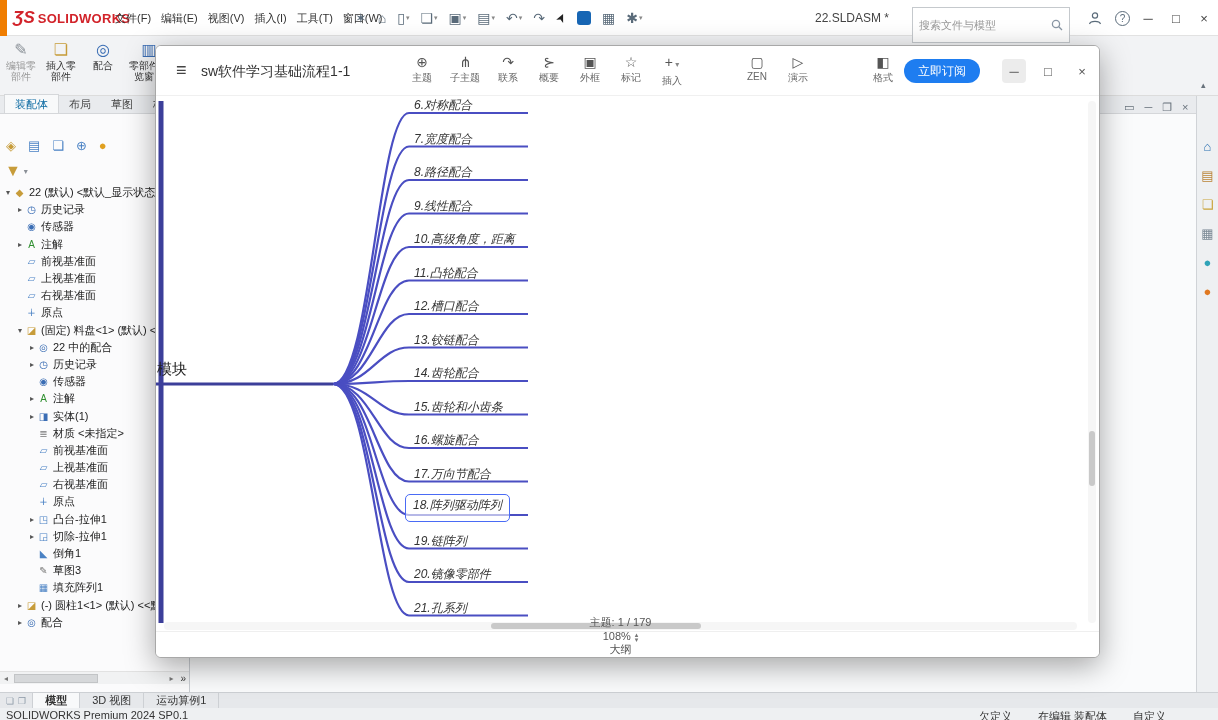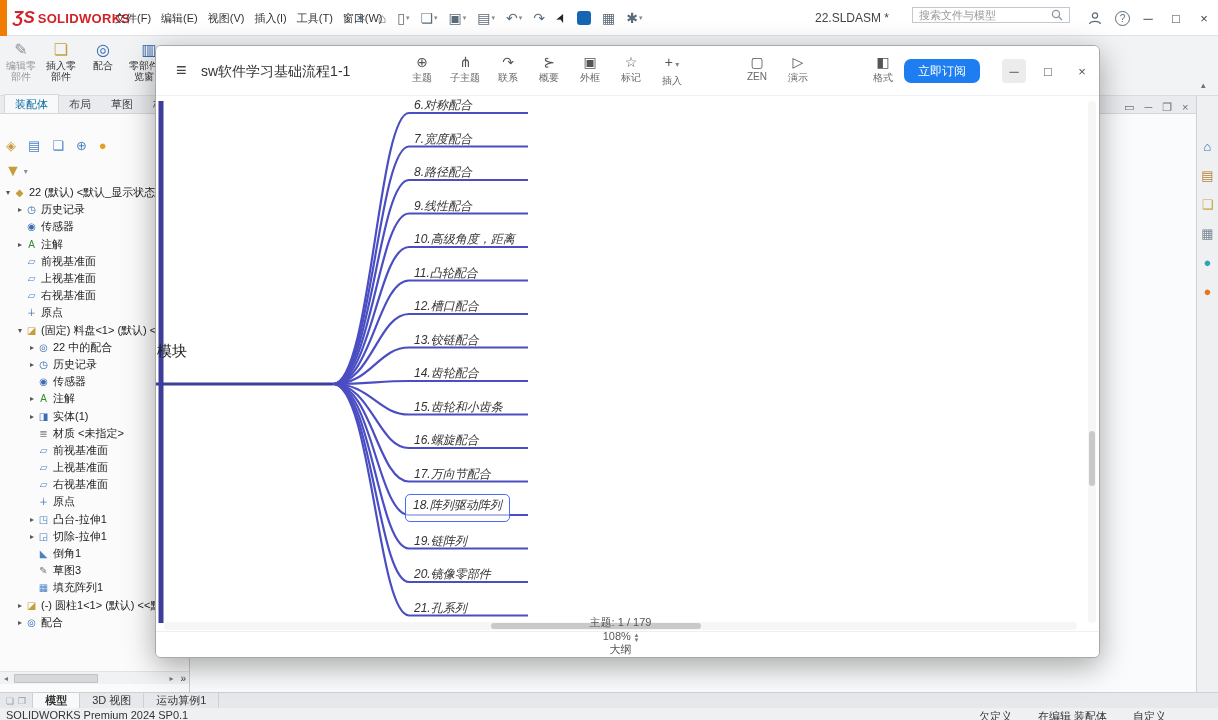--- a/index.html
+++ b/index.html
@@ -14,21 +14,21 @@
   .sw-logo .mark { font-size:17px; font-style:italic; }
   .sw-logo .word { font-size:13px; letter-spacing:.3px; }
   .sw-menus { position:absolute; left:110px; top:0; height:36px; display:flex; align-items:center; }
   .sw-menu-item { font-size:11px; color:#333; padding:0 5px; line-height:36px; white-space:nowrap; }
   .quick-icons { position:absolute; left:352px; top:0; height:36px; display:flex; align-items:center; gap:5px; }
   .qi { display:flex; align-items:center; gap:1px; padding:2px 3px; color:#5a6b7a; font-size:14px; }
   .qi .caret { font-size:7px; color:#888; }
   .qi .g.rot { display:inline-block; transform:rotate(-65deg); font-size:12px; color:#222; }
   .qi.blue-tile .g { width:14px; height:14px; background:#1766b4; border-radius:3px; }
   .doc-title { position:absolute; left:815px; top:0; line-height:36px; font-size:12px; color:#444; white-space:nowrap; }
-  .sw-search { position:absolute; left:912px; top:7px; width:158px; height:16px; border:1px solid #c5c9cd; background:#fff; display:flex; align-items:center; padding:0 6px; gap:6px; }
+  .sw-search { position:absolute; left:912px; top:7px; width:158px; height:36px; border:1px solid #c5c9cd; background:#fff; display:flex; align-items:center; padding:0 6px; gap:6px; }
   .sw-search input { border:none; outline:none; flex:1; font-size:11px; color:#333; font-family:inherit; background:transparent; min-width:0; }
   .sw-search input::placeholder { color:#999; }
   .mb-right { position:absolute; right:88px; top:0; height:36px; display:flex; align-items:center; gap:12px; color:#5a6b7a; }
   .help-badge { width:15px; height:15px; border:1px solid #5a6b7a; border-radius:50%; font-size:10px; display:flex; align-items:center; justify-content:center; }
   .win-btns { position:absolute; right:0; top:0; height:36px; display:flex; }
   .win-btn { width:28px; height:36px; display:flex; align-items:center; justify-content:center; font-size:13px; color:#444; }
 
   
   .sw-commandbar { position:absolute; left:0; top:36px; width:1218px; height:60px; background:#f2f3f5; border-bottom:1px solid #dcdcdc; z-index:2; }
   .cmd-btn { position:absolute; top:5px; width:42px; text-align:center; font-size:10px; color:#333; line-height:11px; white-space:pre-line; }
@@ -73,27 +73,27 @@
   
   .mm-window { position:absolute; left:155px; top:45px; width:945px; height:613px; background:#fff; border:1px solid #a8a8a8; border-radius:6px; box-shadow:0 8px 30px rgba(0,0,0,.35); z-index:20; overflow:hidden; }
   .mm-titlebar { position:absolute; left:0; top:0; width:100%; height:50px; background:#fff; border-bottom:1px solid #f0f0f0; }
   .mm-menu { position:absolute; left:20px; top:14px; font-size:18px; color:#444; }
   .mm-title { position:absolute; left:45px; top:17px; font-size:14px; color:#333; white-space:nowrap; }
   .mm-tools { position:absolute; top:8px; display:flex; gap:15px; }
   .mm-tool { display:flex; flex-direction:column; align-items:center; gap:1px; min-width:26px; }
   .mm-tool-icon { font-size:14px; line-height:16px; color:#555; }
   .mm-tool-icon .tcaret { font-size:8px; color:#888; }
   .mm-tool-label { font-size:10px; color:#666; white-space:nowrap; }
-  .mm-subscribe { position:absolute; left:748px; top:13px; height:24px; padding:0 14px; background:#1e7df0; color:#fff; border:none; border-radius:7px; font-size:12px; font-family:inherit; }
+  .mm-subscribe { position:absolute; left:748px; top:13px; height:24px; padding:0 14px; background:#1e7df0; color:#fff; border:none; border-radius:12px; font-size:12px; font-family:inherit; }
   .mm-winbtns { position:absolute; left:846px; top:13px; display:flex; gap:10px; }
   .mm-winbtns span { width:24px; height:24px; display:flex; align-items:center; justify-content:center; font-size:13px; color:#555; }
   .mm-winbtns span:first-child { background:#ececec; border-radius:4px; }
   .mm-canvas { position:absolute; left:0; top:50px; width:100%; height:537px; background:#fff; overflow:hidden; }
   #branch-svg { position:absolute; left:0; top:0; }
-  .mm-parent { position:absolute; left:1px; top:246px; font-size:15px; color:#222; white-space:nowrap; }
+  .mm-parent { position:absolute; left:1px; top:264px; font-size:15px; color:#222; white-space:nowrap; }
   .mm-node { position:absolute; font-size:12px; color:#333; white-space:nowrap;font-style:italic; }
   .mm-node.selected { border:1.5px solid #4a6bf5; border-radius:5px; padding:2px 7px 7px; background:rgba(255,255,255,.6); }
   .mm-vscroll { position:absolute; right:3px; top:55px; bottom:34px; width:8px; background:#f6f6f6; border-radius:4px; }
   .mm-vthumb { position:absolute; left:1px; top:330px; width:6px; height:55px; background:#c9c9c9; border-radius:3px; }
   .mm-hscroll { position:absolute; left:8px; right:22px; bottom:27px; height:8px; background:#f6f6f6; border-radius:4px; }
   .mm-hthumb { position:absolute; top:1px; left:327px; width:210px; height:6px; background:#c9c9c9; border-radius:3px; }
   .mm-status { position:absolute; left:0; bottom:0; width:100%; height:26px; background:#fff; border-top:1px solid #efefef; display:flex; align-items:center; justify-content:flex-end; padding-right:14px; font-size:11px; color:#555;flex-direction:column; }
   .mm-zoom { display:flex; align-items:flex-end; gap:4px; }
   .mm-stepper { display:inline-flex; flex-direction:column; line-height:5px; font-size:7px; color:#777; font-style:normal; }
   .mm-stepper i { font-style:normal; }

